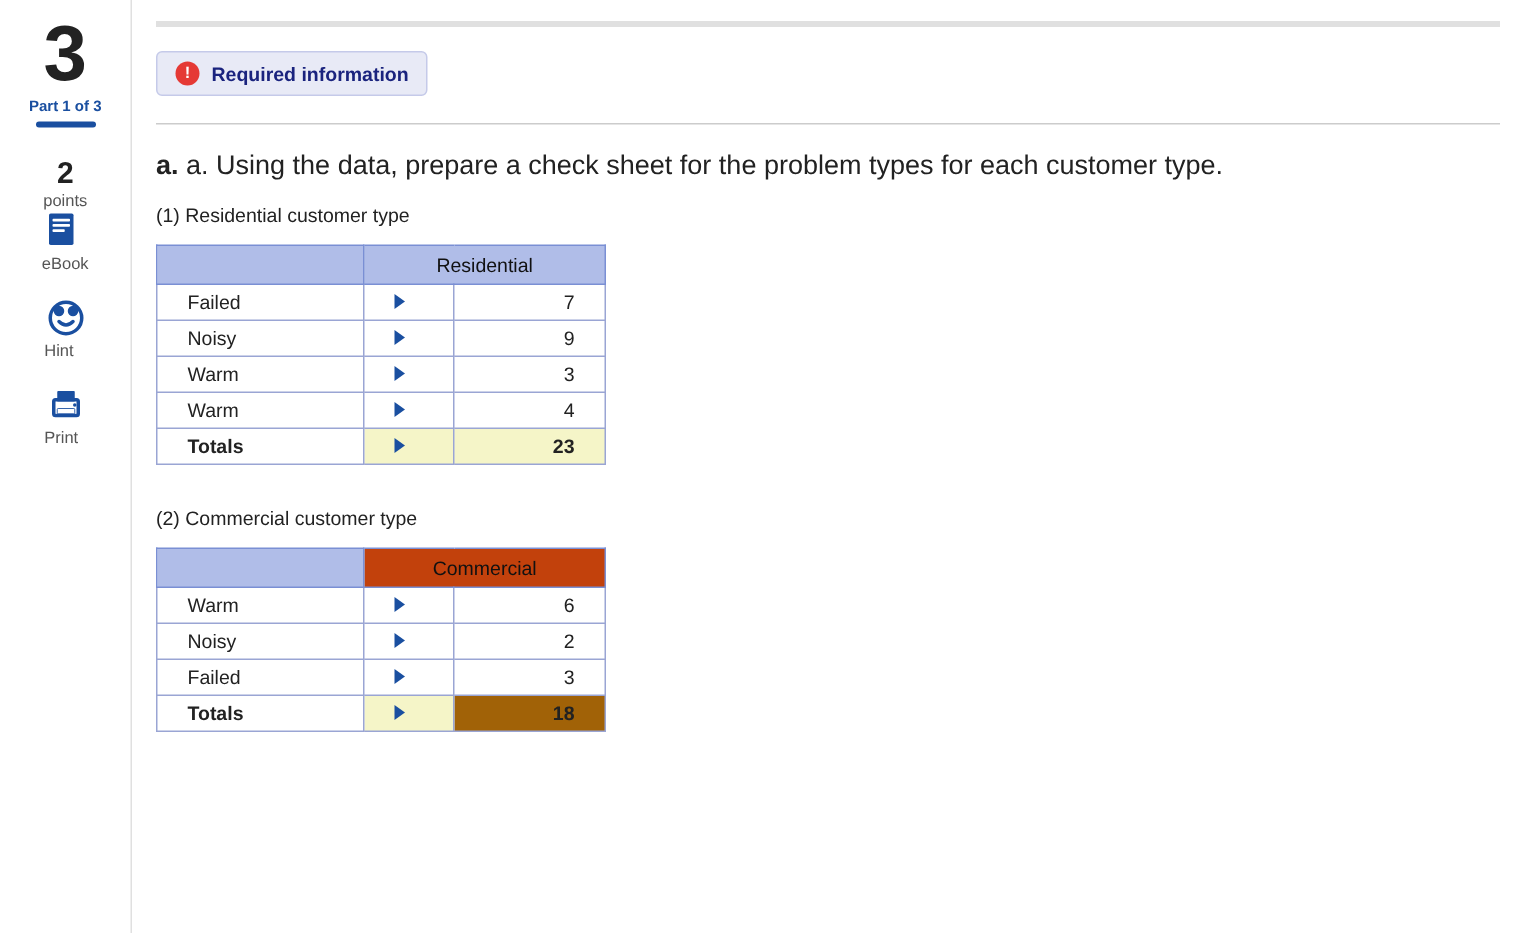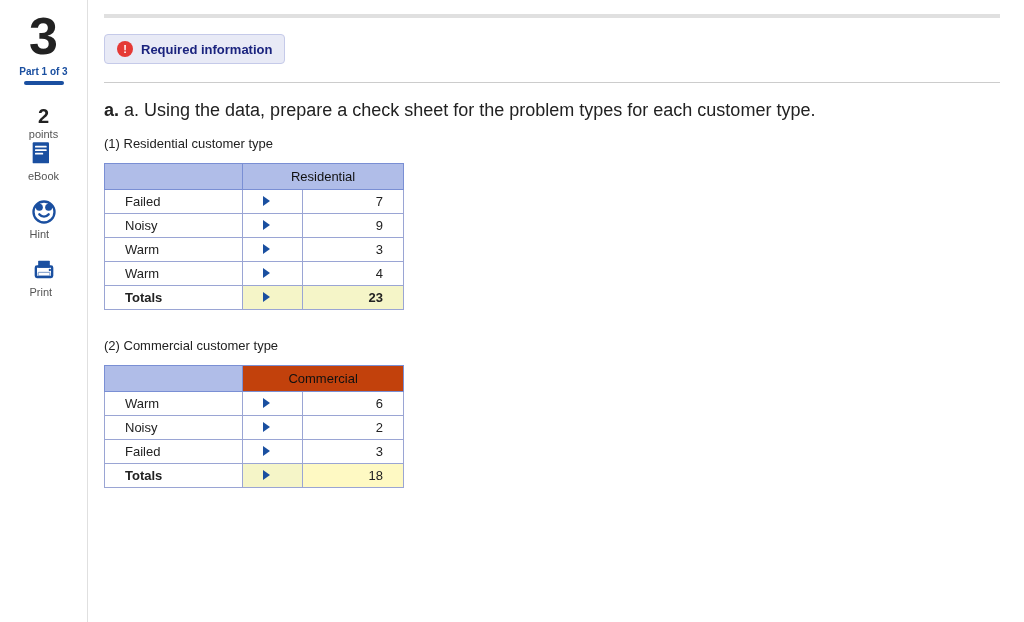--- a/index.html
+++ b/index.html
@@ -322,17 +322,17 @@
     <td style="text-align:right;">2</td>
   </tr>
         <tr>
     <td>Failed</td>
     <td class="marker-cell"></td>
     <td style="text-align:right;">3</td>
   </tr>
         <tr class="totals-row">
   <td>Totals</td>
   <td class="marker-cell" style="background:#f5f5c8;"></td>
-  <td style="text-align:right; background:#fef9c3; font-weight:normal;">18</td>
+  <td style="text-align:right; background:#a16207; font-weight:bold;">18</td>
 </tr>
       </tbody>
   </table>
 </div>
 
 </body></html>

